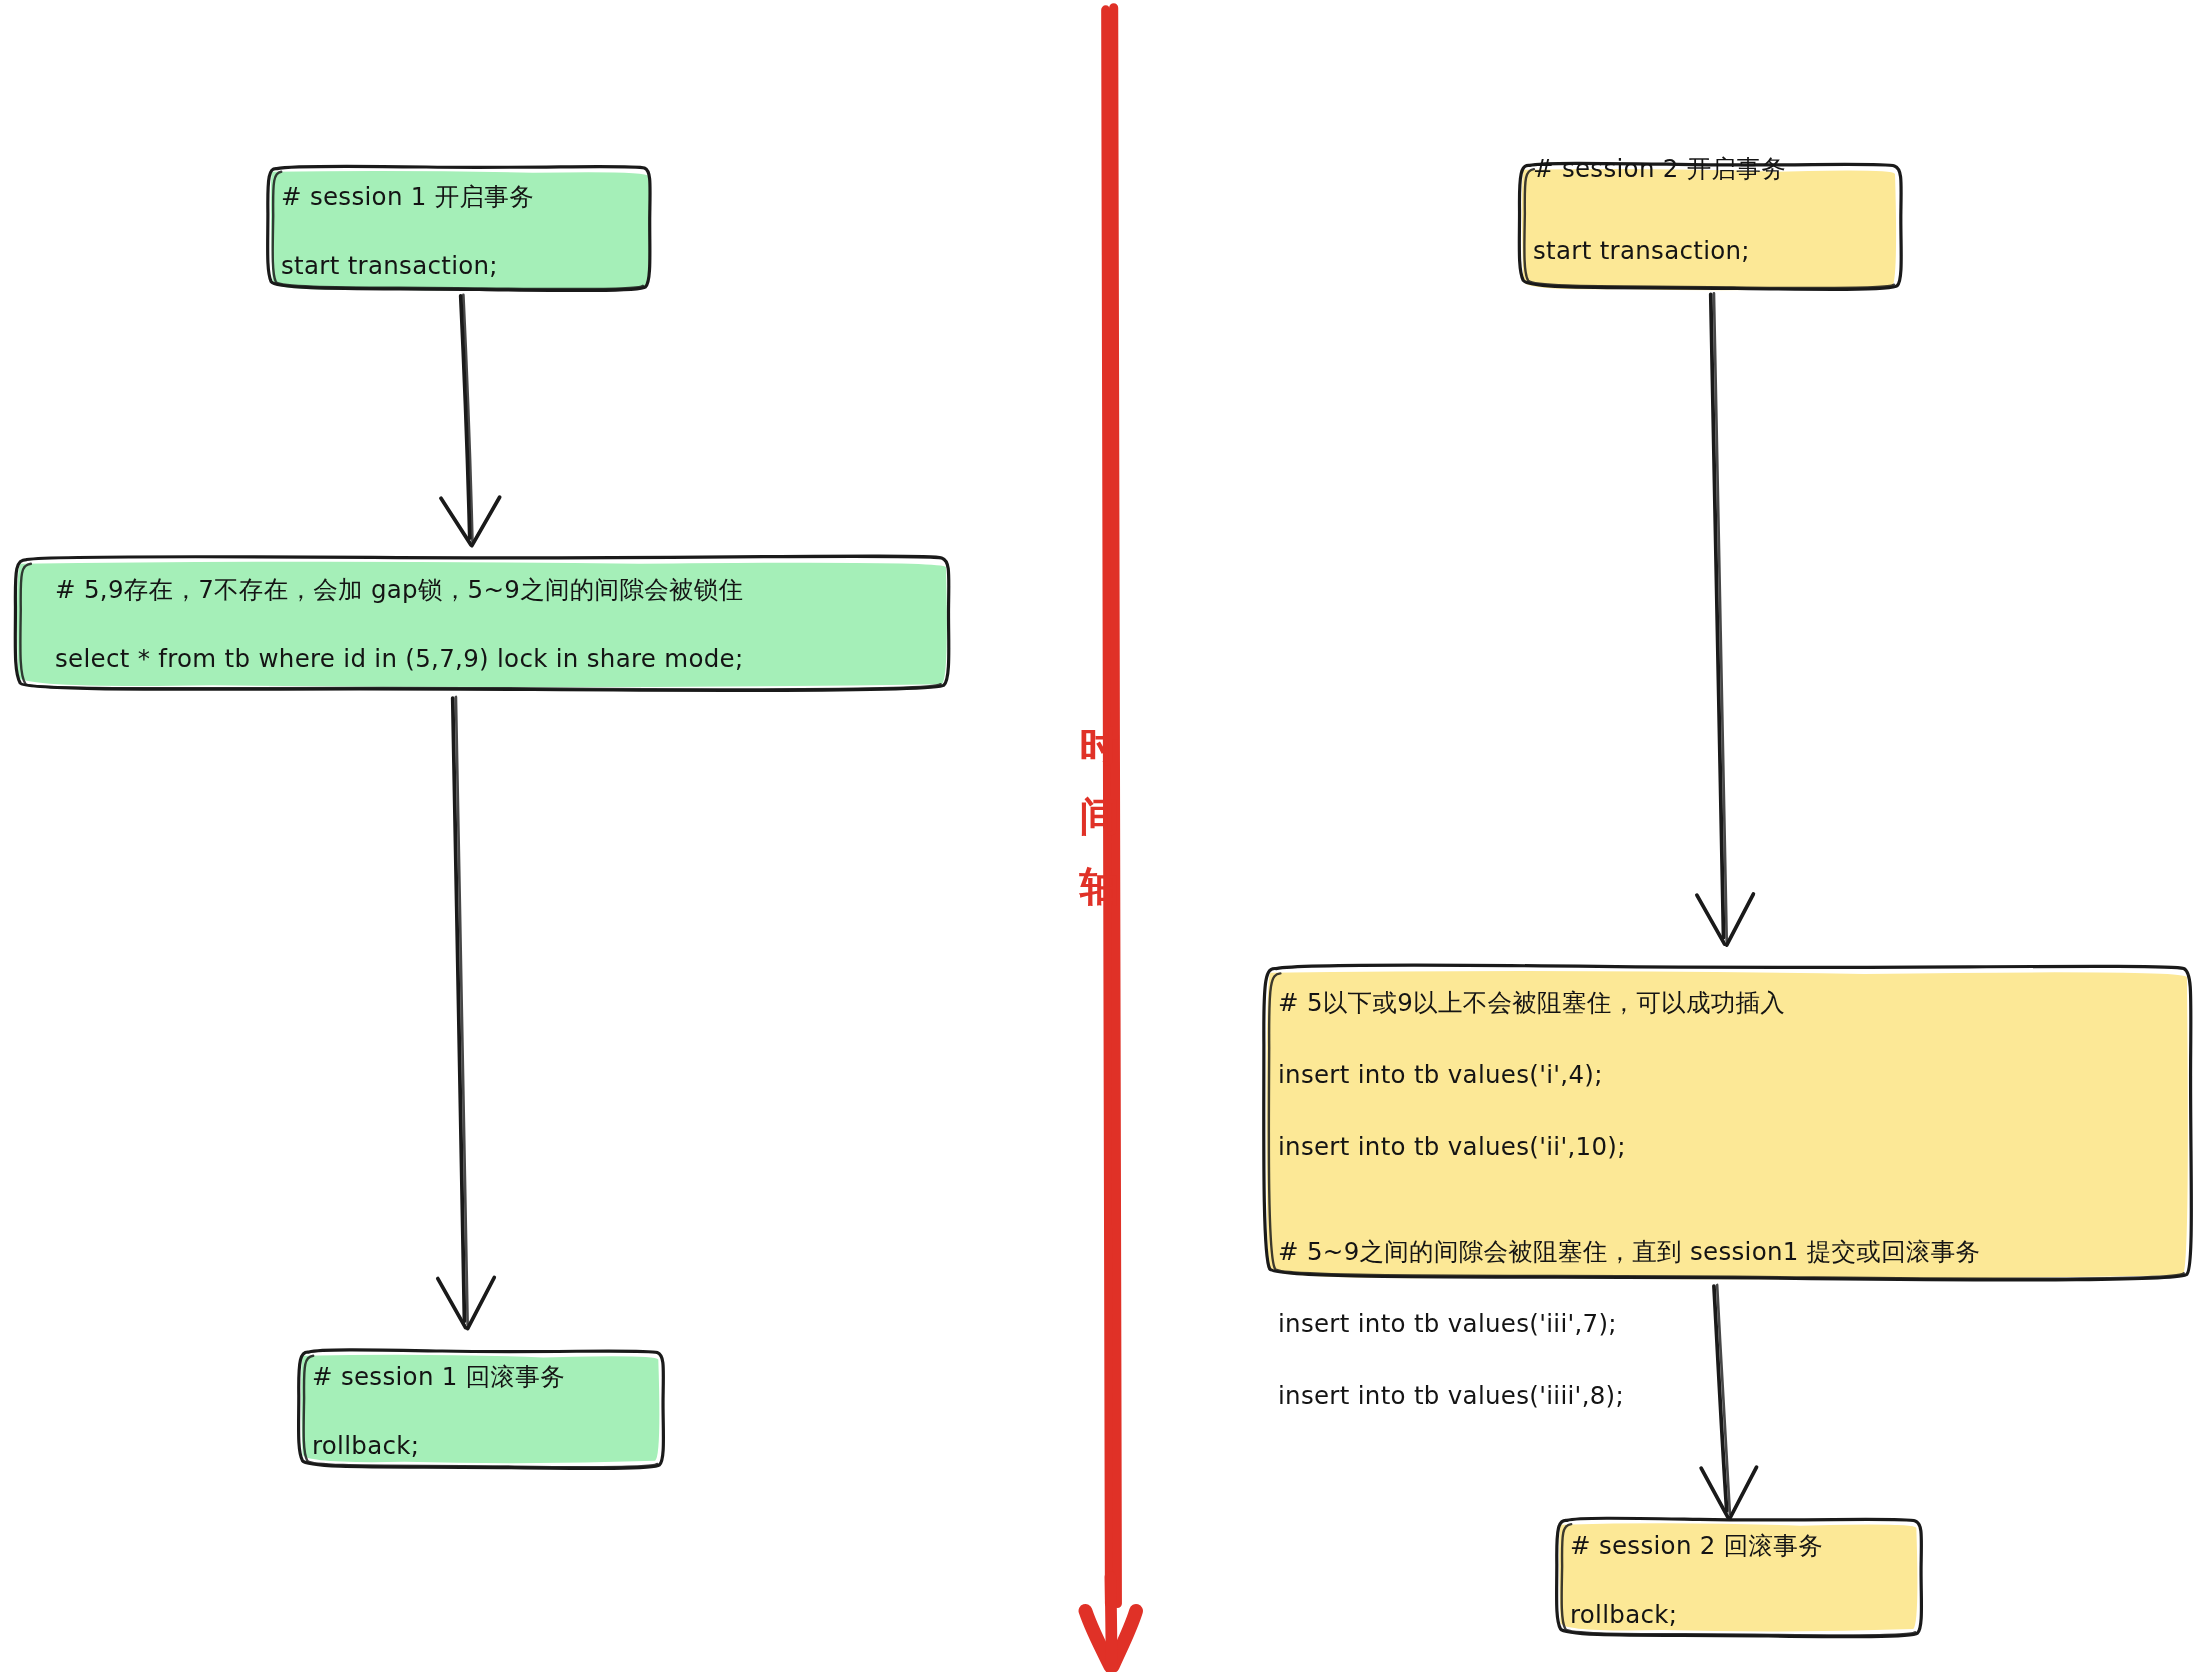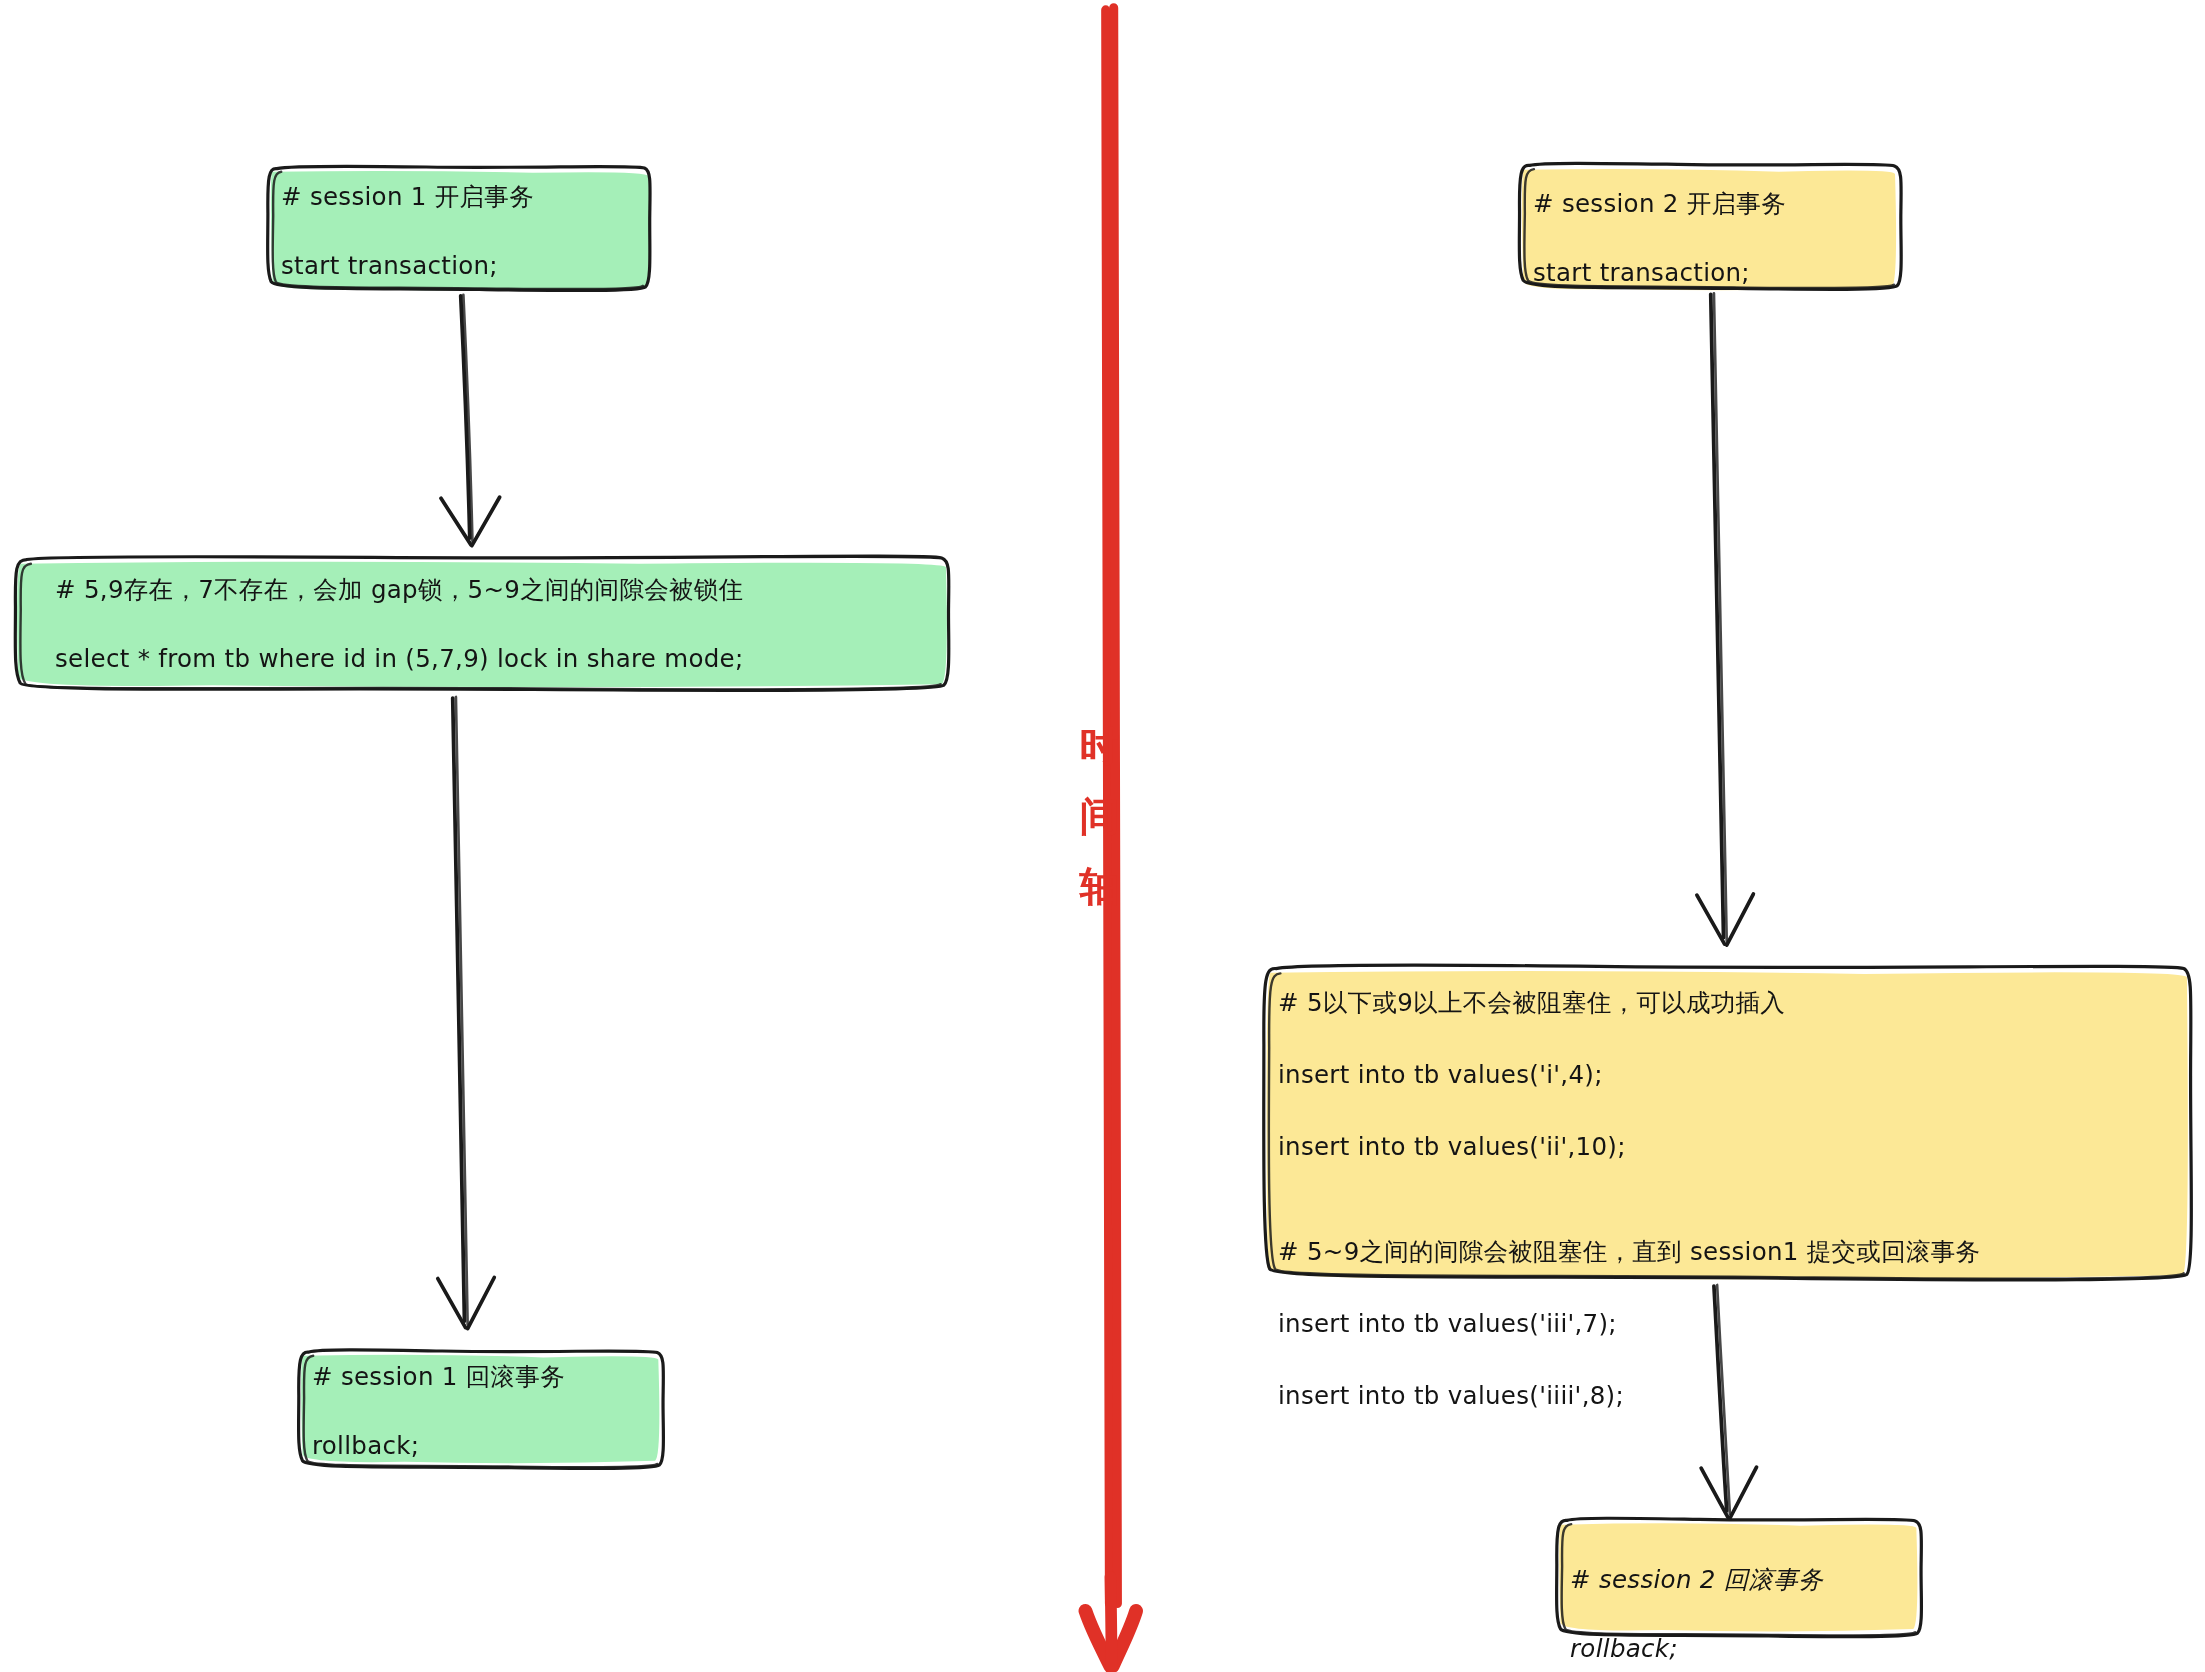--- a/index.html
+++ b/index.html
@@ -161,34 +161,34 @@
 
   <div class="node" style="left:312px; top:1356px; width:352px; height:111px;">
     <div class="node-text"># session 1 回滚事务</div>
     <div class="node-text">rollback;</div>
   </div>
 
   <div id="timeline-label">时
 间
 轴</div>
 
-  <div class="node" style="left:1533px; top:179px; width:373px; height:118px;">
+  <div class="node" style="left:1533px; top:151px; width:373px; height:118px;justify-content:space-between;">
     <div class="node-text"># session 2 开启事务</div>
     <div class="node-text">start transaction;</div>
   </div>
 
   <div class="node" style="left:1278px; top:983px; width:906px; height:288px; justify-content:flex-start;">
     <div class="node-text big"># 5以下或9以上不会被阻塞住，可以成功插入</div>
     <div class="node-text big">insert into tb values('i',4);</div>
     <div class="node-text big">insert into tb values('ii',10);</div>
     <span class="blank-line"></span>
     <div class="node-text big"># 5~9之间的间隙会被阻塞住，直到 session1 提交或回滚事务</div>
     <div class="node-text big">insert into tb values('iii',7);</div>
     <div class="node-text big">insert into tb values('iiii',8);</div>
   </div>
 
-  <div class="node" style="left:1570px; top:1559px; width:352px; height:111px;font-style:italic;">
+  <div class="node" style="left:1570px; top:1525px; width:352px; height:111px;">
     <div class="node-text"># session 2 回滚事务</div>
     <div class="node-text">rollback;</div>
   </div>
 
 </div>
 
 
 </body></html>

